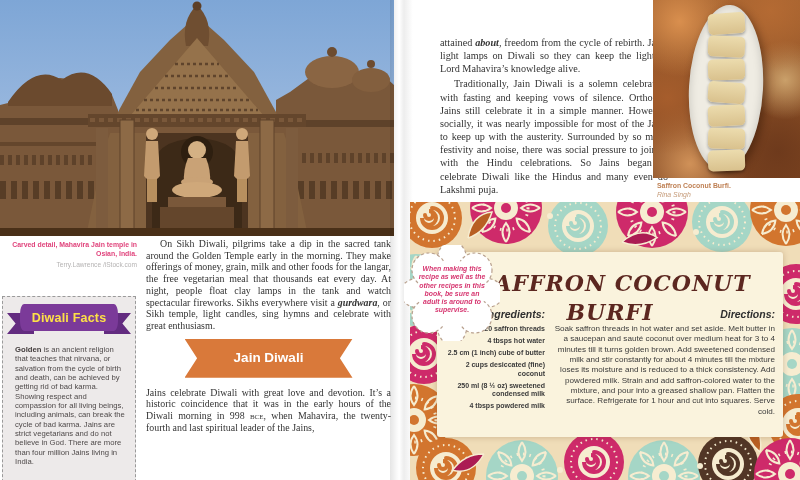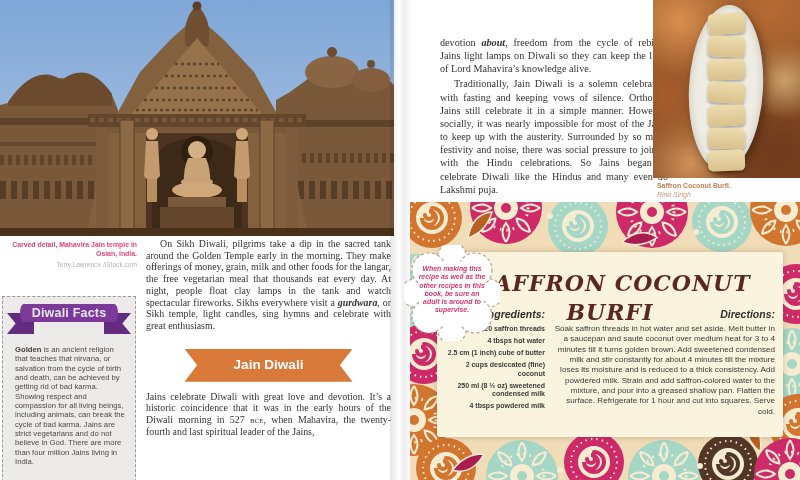--- a/index.html
+++ b/index.html
@@ -9,33 +9,33 @@
   #temple-photo{position:absolute;left:0;top:0;width:394px;height:236px;}
   #left-caption{position:absolute;left:6px;top:241px;width:131px;text-align:right;}
   .cap-pink{color:#e0447c;font-size:6.9px;line-height:8.6px;font-weight:bold;}
   .cap-credit{color:#b5b3b3;font-size:6.6px;line-height:9px;margin-top:2px;}
   #facts-card{position:absolute;left:2px;top:296px;width:134px;height:196px;
       background:#edeaea;border:1.5px dashed #9a9a9a;box-sizing:border-box;}
   .ribbon{position:absolute;left:50%;transform:translateX(-50%);top:7px;width:124px;height:32px;}
   .ribbon .wing{position:absolute;top:9px;width:27px;height:21px;background:#632c80;}
   .ribbon .wing.left{left:0;clip-path:polygon(0 0,100% 0,100% 100%,0 100%,32% 50%);}
   .ribbon .wing.right{right:0;clip-path:polygon(0 0,100% 0,68% 50%,100% 100%,0 100%);}
-  .ribbon .band{position:absolute;left:13px;right:13px;top:0;height:18px;background:#7b3a99;
+  .ribbon .band{position:absolute;left:13px;right:13px;top:0;height:27px;background:#7b3a99;
       border-radius:4px/10px;display:flex;align-items:center;justify-content:center;
-      color:#e5e5e5;font-weight:bold;font-size:12.5px;letter-spacing:.2px;}
+      color:#fde047;font-weight:bold;font-size:12.5px;letter-spacing:.2px;}
   #facts-body{position:absolute;left:12px;right:10px;top:48px;color:#4f4a4a;
       font-size:7.7px;line-height:9.35px;}
   #facts-body b{color:#433d3d;}
   #left-main{position:absolute;left:146px;top:238px;width:245px;
       font-family:"Liberation Serif",serif;font-size:9.9px;line-height:11.7px;color:#333;
       text-align:justify;}
   .indent{text-indent:14px;}
   .bi{font-weight:bold;font-style:italic;}
   .sc{font-variant:small-caps;}
-  #jain-banner{position:relative;width:168px;height:33px;margin:17px auto 9px auto;
+  #jain-banner{position:relative;width:168px;height:39px;margin:7px auto 9px auto;
       background:#d9793a;clip-path:polygon(0 0,100% 0,92.5% 50%,100% 100%,0 100%,7.5% 50%);
       display:flex;align-items:center;justify-content:center;color:#fff;
       font-family:"Liberation Sans",sans-serif;font-weight:bold;font-size:13.5px;}
   
   #spine{position:absolute;left:390px;top:0;width:24px;height:480px;
       background:linear-gradient(90deg,rgba(0,0,0,.10),rgba(0,0,0,0) 38%,rgba(0,0,0,.07) 58%,rgba(0,0,0,0) 95%);}
   
   #running-header{position:absolute;left:438px;top:11px;width:230px;text-align:center;
       color:#b0bed2;font-family:"DejaVu Serif",serif;font-style:italic;font-size:9.5px;
       letter-spacing:1.5px;}
@@ -168,30 +168,30 @@
   </div>
 
   <div id="left-main">
     <p class="indent" style="margin:0;">
       <span>On Sikh Diwali, pilgrims take a dip in the sacred tank around the Golden Temple early in the morning. They make offerings of money, grain, milk and other foods for the langar, the free vegetarian meal that thousands eat every day. At night, people float clay lamps in the tank and watch spectacular fireworks. Sikhs everywhere visit a </span><span class="bi">gurdwara</span><span>, or Sikh temple, light candles, sing hymns and celebrate with great enthusiasm.</span>
     </p>
     <div id="jain-banner">
       <span>Jain Diwali</span>
     </div>
     <p style="margin:0;">
-      <span>Jains celebrate Diwali with great love and devotion. It’s a historic coincidence that it was in the early hours of the Diwali morning in 527 </span><span class="sc">bce</span><span>, when Mahavira, the twenty-fourth and last spiritual leader of the Jains,</span>
+      <span>Jains celebrate Diwali with great love and devotion. It’s a historic coincidence that it was in the early hours of the Diwali morning in 998 </span><span class="sc">bce</span><span>, when Mahavira, the twenty-fourth and last spiritual leader of the Jains,</span>
     </p>
   </div>
 
   <div id="spine"></div>
 
 
   <div id="right-main">
     <p style="margin:0;">
-      <span>devotion </span><span class="bi">about</span><span>, freedom from the cycle of rebirth. Jains light lamps on Diwali so they can keep the light of Lord Mahavira’s knowledge alive.</span>
+      <span>attained </span><span class="bi">about</span><span>, freedom from the cycle of rebirth. Jains light lamps on Diwali so they can keep the light of Lord Mahavira’s knowledge alive.</span>
     </p>
     <p class="indent" style="margin:2px 0 0 0;">Traditionally, Jain Diwali is a solemn celebration with fasting and keeping vows of silence. Orthodox Jains still celebrate it in a simple manner. However, socially, it was nearly impossible for most of the Jains to keep up with the austerity. Surrounded by so much festivity and noise, there was social pressure to join in with the Hindu celebrations. So Jains began to celebrate Diwali like the Hindus and many even do Lakshmi puja.</p>
   </div>
 
   <div id="burfi-photo">
     <div id="plate"></div>
     <div class="burfi" style="top:13px;transform:rotate(-4deg);"></div>
     <div class="burfi" style="top:36px;transform:rotate(3deg);"></div>
     <div class="burfi" style="top:59px;transform:rotate(-2deg);"></div>
     <div class="burfi" style="top:82px;transform:rotate(4deg);"></div>

